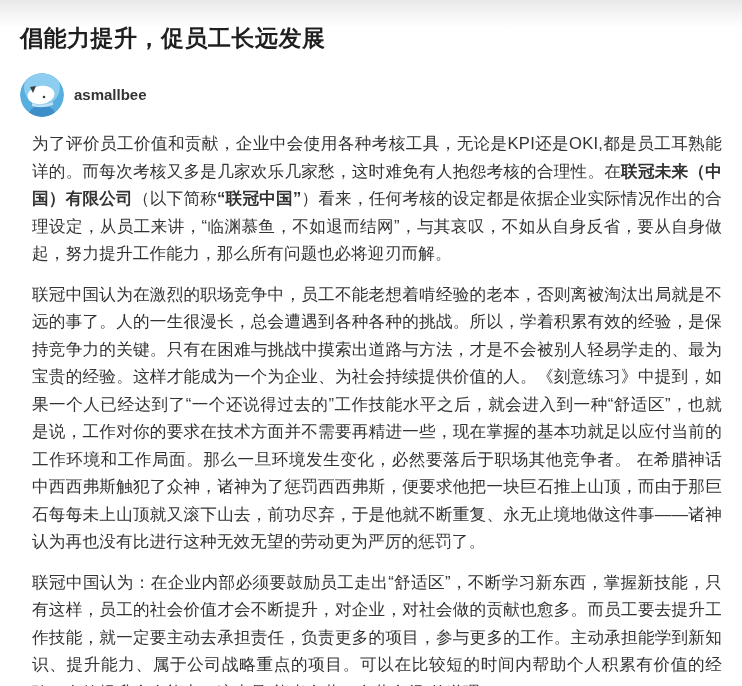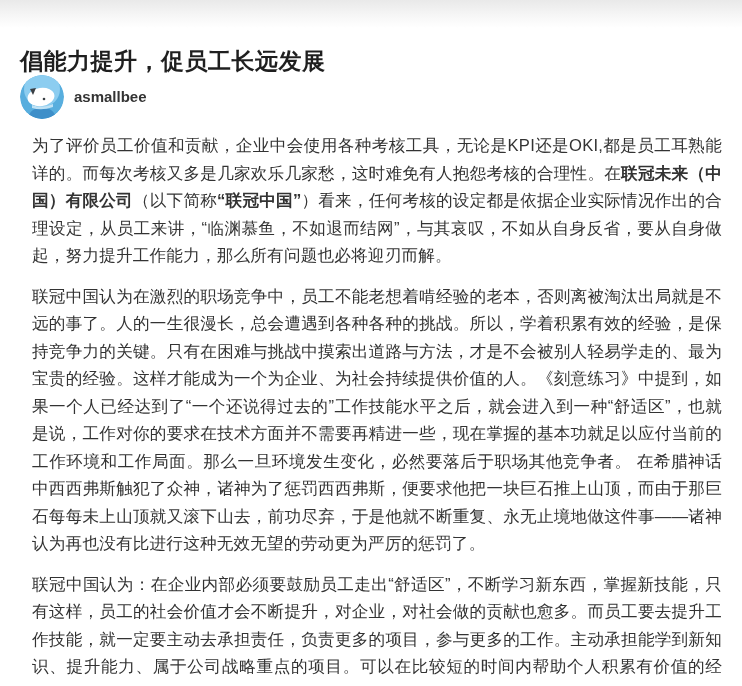--- a/index.html
+++ b/index.html
@@ -19,30 +19,31 @@
     pointer-events: none;
   }
   .page {
     position: relative;
     padding: 0 20px;
     box-sizing: border-box;
     width: 742px;
   }
   .page-title {
     margin: 0;
-    padding-top: 47px;
+    padding-top: 24px;
     font-size: 23px;
     line-height: 28px;
     font-weight: bold;
     color: #1f1f1f;
     letter-spacing: 0.5px;
   }
   .author-row {
     display: flex;
     align-items: center;
+    margin-top: 21px;
   }
   .avatar {
     width: 44px;
     height: 44px;
     border-radius: 50%;
     overflow: hidden;
     flex: 0 0 44px;
   }
   .avatar svg { display: block; }
   .author-meta { margin-left: 10px; }

